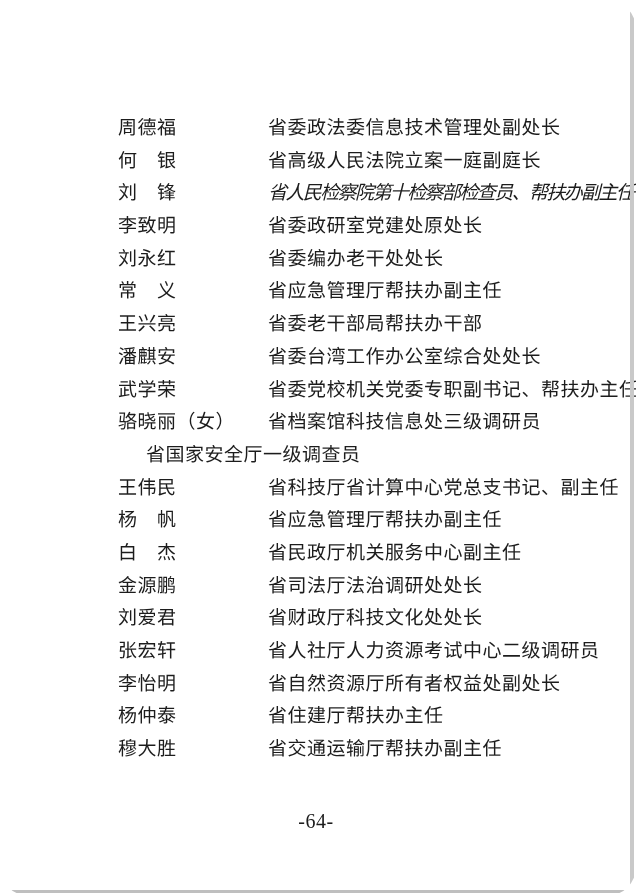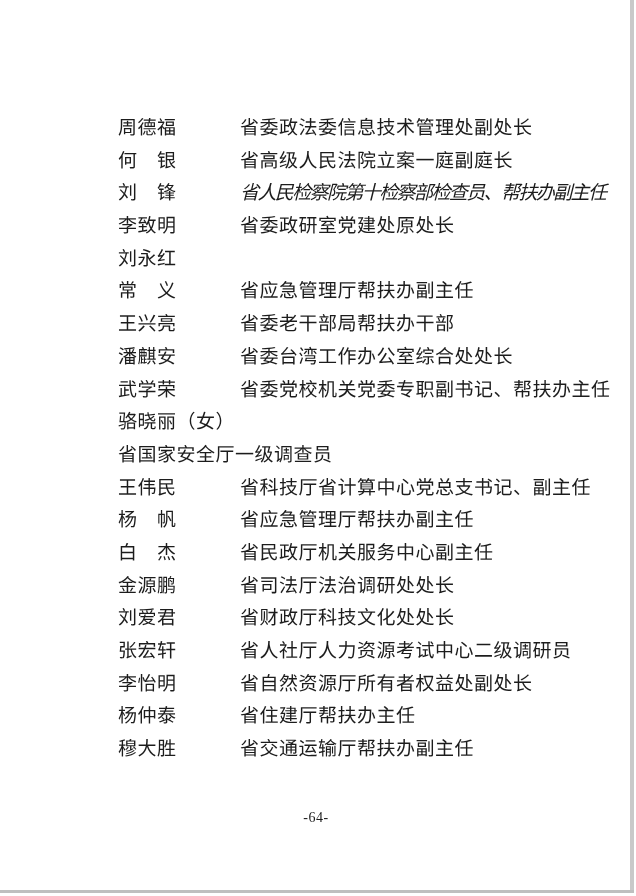--- a/index.html
+++ b/index.html
@@ -13,20 +13,21 @@
     width: 636px; height: 896px;
     background: #ffffff;
     font-family: "Liberation Serif", "DejaVu Serif", serif;
   }
   .page {
     position: relative;
     width: 636px; height: 896px;
     background: var(--page_bg);
     color: var(--text);
     overflow: hidden;
+    border-radius: 29px;
   }
   .edge-right {
     position: absolute; top: 0; left: 630px;
     width: 4px; height: 893px;
     background: var(--edge_right);
   }
   .edge-bottom {
     position: absolute; top: 890px; left: 0;
     width: 634px; height: 3px;
     background: var(--edge_bottom);
@@ -45,31 +46,32 @@
   }
   .name {
     flex: 0 0 122px;
     width: 122px;
     white-space: pre;
     letter-spacing: 0.5px;
   }
   .title {
     white-space: nowrap;
     letter-spacing: 0.5px;
+    margin-left: 28px;
   }
   .title.tight {
     letter-spacing: -1.6px;
     font-style: italic;
   }
   .page-number {
     position: absolute;
     top: 810px; left: 0;
     width: 632px;
     text-align: center;
-    font-size: 14px;
+    font-size: 20px;
     letter-spacing: 0.5px;
   }
 </style>
 </head>
 <body>
 
 <div class="page">
 
   <div class="roster">
     <div class="row">
@@ -83,39 +85,41 @@
     <div class="row">
       <span class="name">刘　锋</span>
       <span class="title tight">省人民检察院第十检察部检查员、帮扶办副主任</span>
     </div>
     <div class="row">
       <span class="name">李致明</span>
       <span class="title">省委政研室党建处原处长</span>
     </div>
     <div class="row">
       <span class="name">刘永红</span>
+      <span class="title">省委编办老干处处长</span>
     </div>
     <div class="row">
       <span class="name">常　义</span>
       <span class="title">省应急管理厅帮扶办副主任</span>
     </div>
     <div class="row">
       <span class="name">王兴亮</span>
       <span class="title">省委老干部局帮扶办干部</span>
     </div>
     <div class="row">
       <span class="name">潘麒安</span>
       <span class="title">省委台湾工作办公室综合处处长</span>
     </div>
     <div class="row">
       <span class="name">武学荣</span>
       <span class="title">省委党校机关党委专职副书记、帮扶办主任</span>
     </div>
     <div class="row">
       <span class="name">骆晓丽（女）</span>
+      <span class="title">省档案馆科技信息处三级调研员</span>
     </div>
     <div class="row">
       <span class="title">省国家安全厅一级调查员</span>
     </div>
     <div class="row">
       <span class="name">王伟民</span>
       <span class="title">省科技厅省计算中心党总支书记、副主任</span>
     </div>
     <div class="row">
       <span class="name">杨　帆</span>

